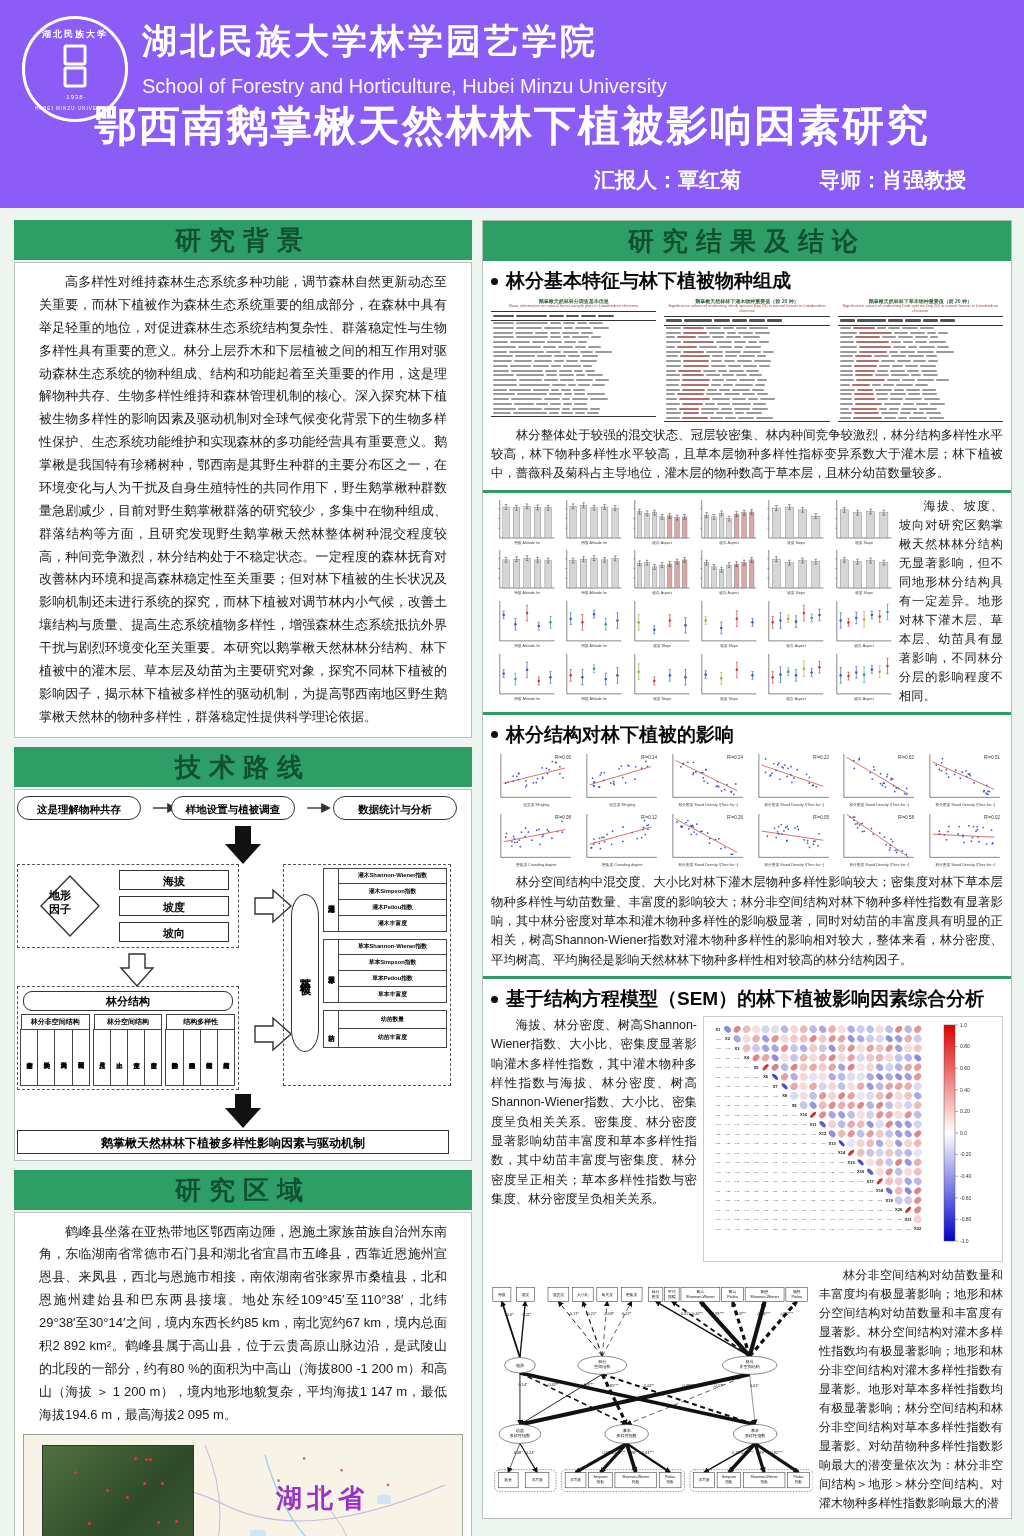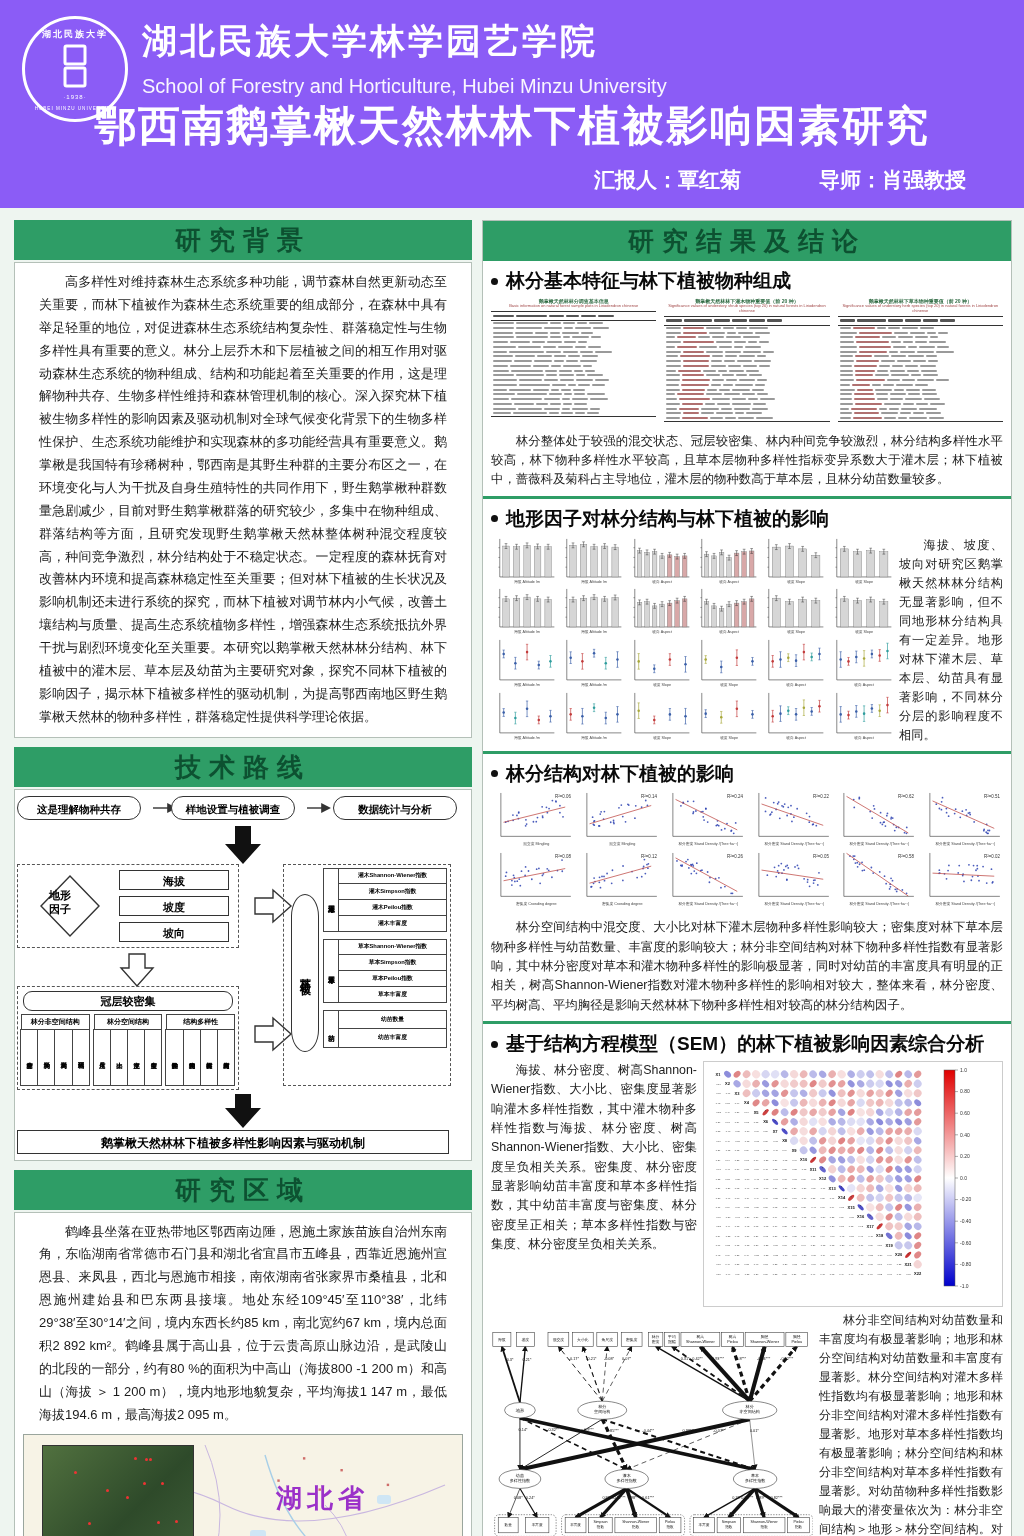--- a/index.html
+++ b/index.html
@@ -63,21 +63,21 @@
   .map svg.map-base{position:absolute;inset:0;width:100%;height:100%;}
   .inset{position:absolute;background:linear-gradient(135deg,#51713f,#2e4a2a 55%,#41603a);border:1px solid #333;}
   .inset1{left:18px;top:10px;width:150px;height:132px;}
   .prov{position:absolute;left:252px;top:46px;font-size:26px;font-weight:bold;color:#9b30c9;letter-spacing:5px;}
 
   
   .sub{padding:4px 8px 6px;}
   .divider{height:3px;background:#2e9d66;}
   .sub-h{display:flex;align-items:center;gap:8px;font-size:19px;font-weight:bold;color:#0a0a0a;margin:3px 0 4px;}
   .sub-h .dot{width:7px;height:7px;border-radius:50%;background:#111;flex:0 0 auto;}
-  .rpara{font-size:12.4px;line-height:1.56;text-align:justify;color:#1b1b1b;text-indent:2em;margin-top:10px;}
+  .rpara{font-size:12.4px;line-height:1.56;text-align:justify;color:#1b1b1b;text-indent:2em;margin-top:4px;}
 
   .tables-row{display:flex;gap:8px;}
   .mini-table{flex:1;}
   .tt1{font-size:5px;color:#2f6b43;text-align:center;font-weight:bold;}
   .tt2{font-size:4px;color:#a04545;text-align:center;line-height:1.2;}
   .tbl{border-top:1.2px solid #333;border-bottom:1.2px solid #333;margin-top:2px;height:104px;display:flex;flex-direction:column;}
   .trow{display:flex;gap:2px;flex:1;align-items:center;padding:0 2px;}
   .trow.th{border-bottom:1px solid #333;flex:0 0 8px;}
   .trow i{display:block;height:2px;background:#9a9a9a;border-radius:1px;}
   .trow.th i{background:#555;height:2.4px;}
@@ -186,21 +186,21 @@
               </div>
               <div class="ugroup ug-short">
                 <div class="glabel">幼苗</div>
                 <div class="gitems">
                   <div class="gitem">幼苗数量</div>
                   <div class="gitem">幼苗丰富度</div>
                 </div>
               </div>
             </div>
           <div class="dashed dbox-stand"></div>
-          <div class="stand-title">冠层较密集</div>
+          <div class="stand-title">林分结构</div>
           <div class="stand-cols" id="stand-cols">
               <div class="scol">
                 <div class="shead">林分非空间结构</div>
                 <div class="sitems">
                   <div class="vcell">林分密度</div>
                   <div class="vcell">平均胸径</div>
                   <div class="vcell">平均树高</div>
                   <div class="vcell">平均冠幅</div>
                 </div>
               </div>
@@ -839,24 +839,20 @@
                 </div>
               </div>
             </div>
           </div>
         <div class="rpara">林分整体处于较强的混交状态、冠层较密集、林内种间竞争较激烈，林分结构多样性水平较高，林下物种多样性水平较高，且草本层物种多样性指标变异系数大于灌木层；林下植被中，蔷薇科及菊科占主导地位，灌木层的物种数高于草本层，且林分幼苗数量较多。</div>
       </div>
 
       <div class="divider"></div>
 
       <div class="sub">
-        <div class="sub-h">
-            <span class="dot"></span>
-            <span>地形因子对林分结构与林下植被的影响</span>
-          </div>
         <div class="s2-wrap">
           <div>
             <div class="chart-grid" id="bars-host">
                 <svg viewBox="0 0 67 50" class="thumb">
                   <line x1="9" y1="3" x2="9" y2="42" stroke="#333" stroke-width="0.6"></line>
                   <line x1="9" y1="42" x2="65" y2="42" stroke="#333" stroke-width="0.6"></line>
                   <line x1="7.6" y1="32" x2="9" y2="32" stroke="#333" stroke-width="0.5"></line>
                   <line x1="7.6" y1="22" x2="9" y2="22" stroke="#333" stroke-width="0.5"></line>
                   <line x1="7.6" y1="12" x2="9" y2="12" stroke="#333" stroke-width="0.5"></line>
                   <rect x="12.052" y="10.32" width="6.696000000000001" height="31.68" fill="#d6d6d6" stroke="#777" stroke-width="0.4"></rect>

